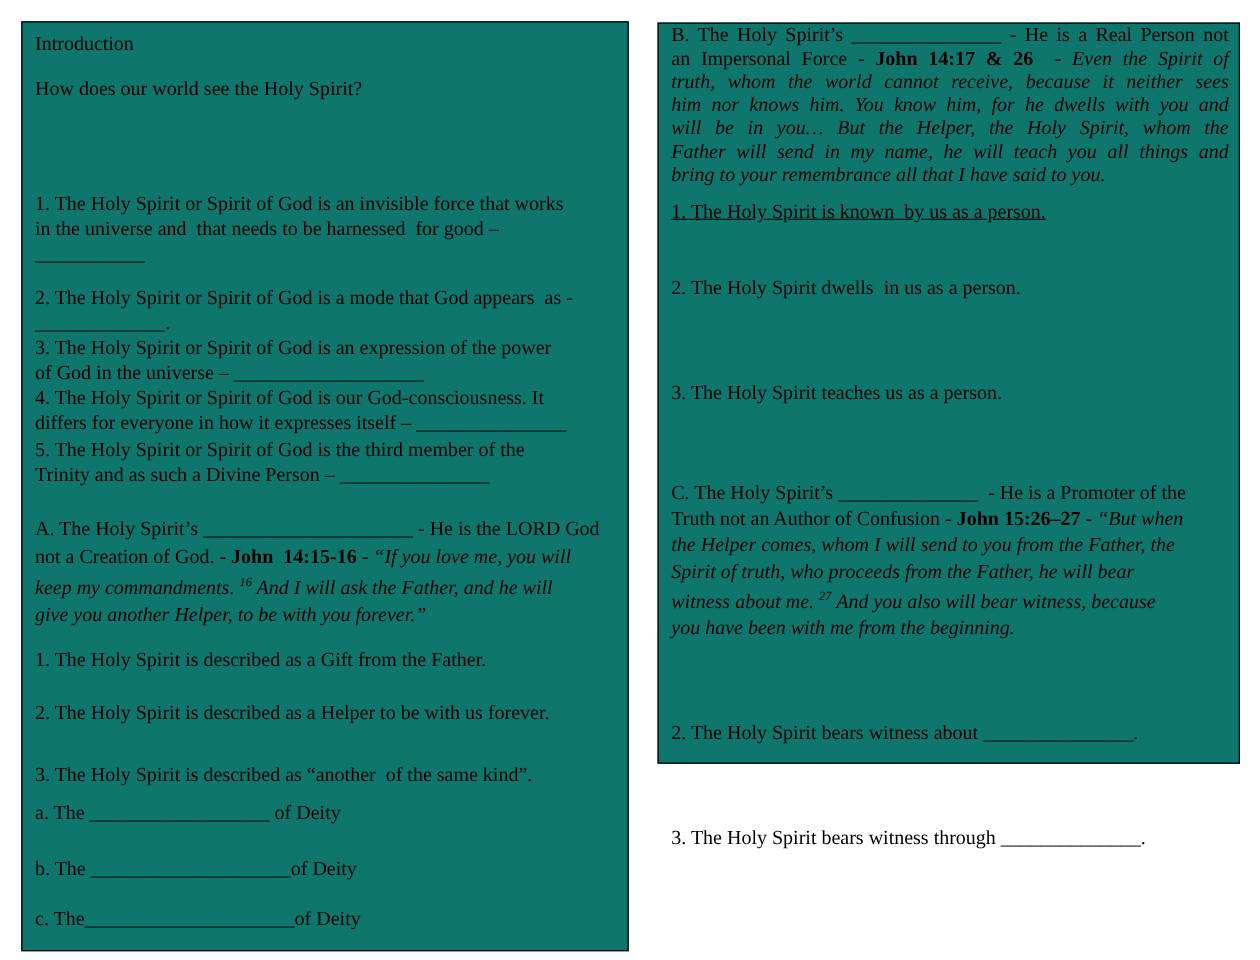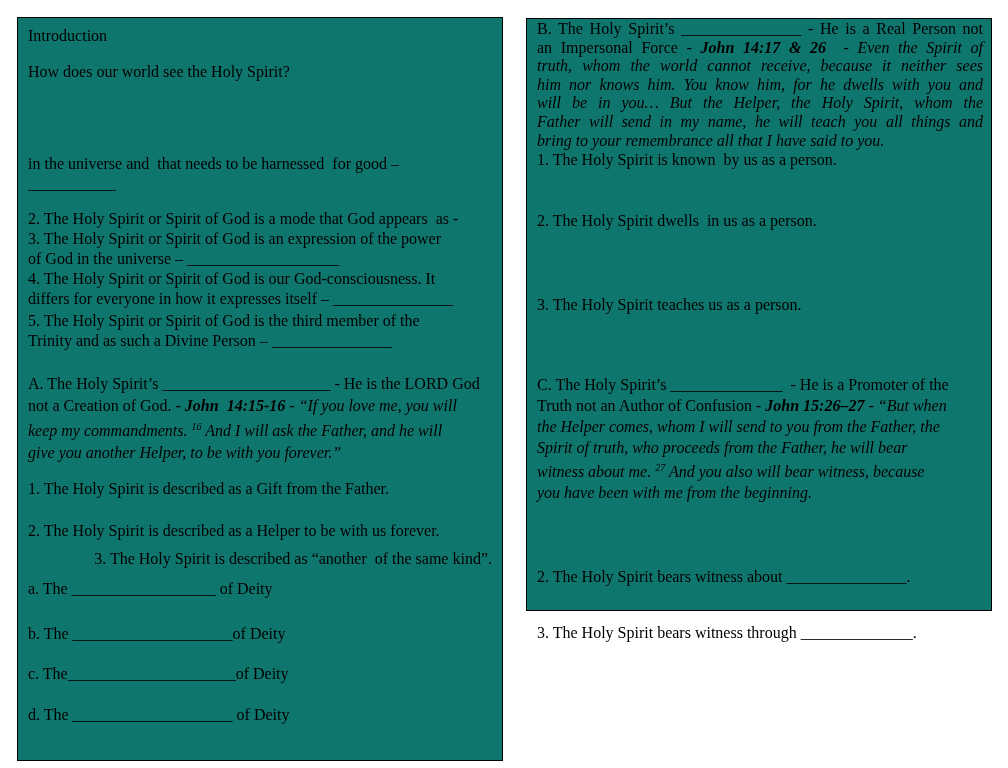--- a/index.html
+++ b/index.html
@@ -13,50 +13,51 @@
     position:absolute;box-sizing:border-box;
     border:1.5px solid #000000;background:#0f766e;
   }
   #left-panel{left:17px;top:17px;width:486px;height:744px;padding:8px 10px;}
   #right-panel{left:526px;top:18px;width:466px;height:593px;padding:1px 8px 8px 10px;}
   .block{font-size:16px;line-height:20px;white-space:pre-wrap;}
   .line{min-height:1em;}
   .jl{text-align:justify;text-align-last:justify;}
   .s-n{font-style:normal;}
   .s-i{font-style:italic;}
-  .s-bi{font-style:italic;font-weight:bold;}
+  .s-bi{font-weight:bold;}
   .s-si{font-style:italic;font-size:10px;vertical-align:6px;}
 </style>
 </head>
 <body>
 
 <div class="panel" id="left-panel">
   <div>
       <div class="block" style="margin-top: 0px;"><div class="line"><span class="s-n">Introduction</span></div></div>
       <div class="block" style="margin-top: 16px;"><div class="line"><span class="s-n">How does our world see the Holy Spirit?</span></div></div>
-      <div class="block" style="margin-top: 72px;"><div class="line"><span class="s-n">in the universe and  that needs to be harnessed  for good –</span></div></div>
+      <div class="block" style="margin-top: 72px;"><div class="line"><span class="s-n">1. The Holy Spirit or Spirit of God is an invisible force that works</span></div><div class="line"><span class="s-n">in the universe and  that needs to be harnessed  for good –</span></div></div>
       <div class="block" style="margin-top: 0px;"><div class="line"><span class="s-n">___________</span></div></div>
       <div class="block" style="margin-top: 15px;"><div class="line"><span class="s-n">2. The Holy Spirit or Spirit of God is a mode that God appears  as -</span></div></div>
+      <div class="block" style="margin-top: 0px;"><div class="line"><span class="s-n">_____________.</span></div></div>
       <div class="block" style="margin-top: 0px;"><div class="line"><span class="s-n">3. The Holy Spirit or Spirit of God is an expression of the power</span></div><div class="line"><span class="s-n">of God in the universe – ___________________</span></div></div>
       <div class="block" style="margin-top: 0px;"><div class="line"><span class="s-n">4. The Holy Spirit or Spirit of God is our God-consciousness. It</span></div><div class="line"><span class="s-n">differs for everyone in how it expresses itself – _______________</span></div></div>
       <div class="block" style="margin-top: 2px;"><div class="line"><span class="s-n">5. The Holy Spirit or Spirit of God is the third member of the</span></div><div class="line"><span class="s-n">Trinity and as such a Divine Person – _______________</span></div></div>
       <div class="block" style="margin-top: 22px; line-height: 21.5px;"><div class="line"><span class="s-n">A. The Holy Spirit’s </span><span class="s-n">_____________________</span><span class="s-n"> - He is the LORD God</span></div><div class="line"><span class="s-n">not a Creation of God. - </span><span class="s-bi">John  14:15-16</span><span class="s-n"> - </span><span class="s-i">“If you love me, you will</span></div><div class="line"><span class="s-i">keep my commandments. </span><span class="s-si">16</span><span class="s-i"> And I will ask the Father, and he will</span></div><div class="line"><span class="s-i">give you another Helper, to be with you forever.”</span></div></div>
       <div class="block" style="margin-top: 16px;"><div class="line"><span class="s-n">1. The Holy Spirit is described as a Gift from the Father.</span></div></div>
       <div class="block" style="margin-top: 22px;"><div class="line"><span class="s-n">2. The Holy Spirit is described as a Helper to be with us forever.</span></div></div>
-      <div class="block" style="margin-top: 8px; text-align: right;"><div class="line"><span class="s-n">3. The Holy Spirit is described as “another  of the same kind”.</span></div></div>
+      <div class="block" style="margin-top: 30px;"><div class="line"><span class="s-n">3. The Holy Spirit is described as “another  of the same kind”.</span></div></div>
       <div class="block" style="margin-top: 10px;"><div class="line"><span class="s-n">a. The __________________ of Deity</span></div></div>
       <div class="block" style="margin-top: 25px;"><div class="line"><span class="s-n">b. The ____________________of Deity</span></div></div>
       <div class="block" style="margin-top: 20px;"><div class="line"><span class="s-n">c. The_____________________of Deity</span></div></div>
       <div class="block" style="margin-top: 21px;"><div class="line"><span class="s-n">d. The ____________________ of Deity</span></div></div>
     </div>
 </div>
 
 <div class="panel" id="right-panel">
   <div>
       <div class="block" style="margin-top: 0px; line-height: 18.6px;"><div class="line jl"><span class="s-n">B. The Holy Spirit’s </span><span class="s-n">_______________</span><span class="s-n"> - He is a Real Person not</span></div><div class="line jl"><span class="s-n">an Impersonal Force - </span><span class="s-bi">John 14:17 &amp; 26</span><span class="s-n">  - </span><span class="s-i">Even the Spirit of</span></div><div class="line jl"><span class="s-i">truth, whom the world cannot receive, because it neither sees</span></div><div class="line jl"><span class="s-i">him nor knows him. You know him, for he dwells with you and</span></div><div class="line jl"><span class="s-i">will be in you… But the Helper, the Holy Spirit, whom the</span></div><div class="line jl"><span class="s-i">Father will send in my name, he will teach you all things and</span></div><div class="line"><span class="s-i">bring to your remembrance all that I have said to you.</span></div></div>
-      <div class="block" style=""><div class="line"><span class="s-n">1. The Holy Spirit is known  by us as a person.</span></div></div>
+      <div class="block" style="margin-top: 10px; text-decoration: underline;"><div class="line"><span class="s-n">1. The Holy Spirit is known  by us as a person.</span></div></div>
       <div class="block" style="margin-top: 41px;"><div class="line"><span class="s-n">2. The Holy Spirit dwells  in us as a person.</span></div></div>
       <div class="block" style="margin-top: 64px;"><div class="line"><span class="s-n">3. The Holy Spirit teaches us as a person.</span></div></div>
       <div class="block" style="margin-top: 60px; line-height: 20.8px;"><div class="line"><span class="s-n">C. The Holy Spirit’s </span><span class="s-n">______________</span><span class="s-n">  - He is a Promoter of the</span></div><div class="line"><span class="s-n">Truth not an Author of Confusion - </span><span class="s-bi">John 15:26–27</span><span class="s-n"> - </span><span class="s-i">“But when</span></div><div class="line"><span class="s-i">the Helper comes, whom I will send to you from the Father, the</span></div><div class="line"><span class="s-i">Spirit of truth, who proceeds from the Father, he will bear</span></div><div class="line"><span class="s-i">witness about me. </span><span class="s-si">27</span><span class="s-i"> And you also will bear witness, because</span></div><div class="line"><span class="s-i">you have been with me from the beginning.</span></div></div>
       <div class="block" style="margin-top: 63px;"><div class="line"><span class="s-n">2. The Holy Spirit bears witness about _______________.</span></div></div>
-      <div class="block" style="margin-top: 36px;"><div class="line"><span class="s-n">3. The Holy Spirit bears witness through ______________.</span></div></div>
+      <div class="block" style="margin-top: 64px;"><div class="line"><span class="s-n">3. The Holy Spirit bears witness through ______________.</span></div></div>
     </div>
 </div>
 
 </body></html>

